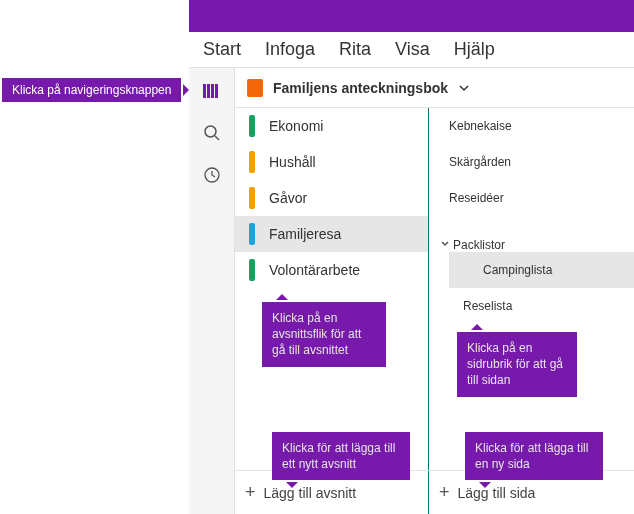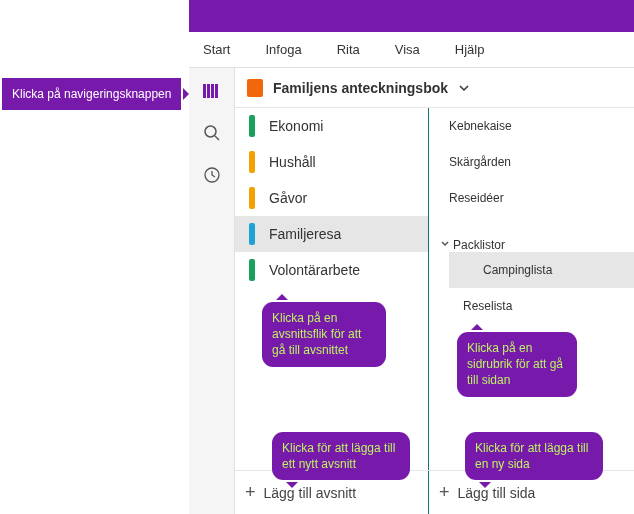--- a/index.html
+++ b/index.html
@@ -1,23 +1,23 @@
 <!DOCTYPE html>
 <html><head>
 <meta charset="utf-8">
 <style>
   * { margin: 0; padding: 0; box-sizing: border-box; font-family: "Segoe UI", Arial, sans-serif; }
   body { width: 634px; height: 514px; background: #fff; overflow: hidden; position: relative; }
 
   .top-purple { position: absolute; left: 189px; top: 0; width: 445px; height: 32px; background: #7719aa; }
 
-  .ribbon { position: absolute; left: 189px; top: 32px; width: 445px; height: 36px; display: flex; align-items: center; gap: 35px; padding-left: 14px; border-bottom: 1px solid #e0e0e0; font-size: 13px; color: #333; }
+  .ribbon { position: absolute; left: 189px; top: 32px; width: 445px; height: 36px; display: flex; align-items: center; gap: 24px; padding-left: 14px; border-bottom: 1px solid #e0e0e0; font-size: 18px; color: #333; }
   .ribbon span { cursor: pointer; }
 
-  .nav-tip { position: absolute; left: 2px; top: 78px; background: #7719aa; color: #fff; font-size: 12px; padding: 4px 10px; height: 32px; display: flex; align-items: center; }
+  .nav-tip { position: absolute; left: 2px; top: 78px; background: #7719aa; color: #fff; font-size: 12px; padding: 4px 10px; height: 24px; display: flex; align-items: center; }
   .nav-tip::after { content: ""; position: absolute; right: -8px; top: 50%; margin-top: -6px; border: 6px solid transparent; border-left-color: #7719aa; border-right: 0; width: 0; height: 0; }
 
   .leftbar { position: absolute; left: 189px; top: 68px; width: 46px; height: 446px; background: #f5f5f5; border-right: 1px solid #e0e0e0; display: flex; flex-direction: column; align-items: center; padding-top: 12px; gap: 20px; }
   .leftbar .icon { width: 22px; height: 22px; display: flex; align-items: center; justify-content: center; color: #555; }
 
   .nb-header { position: absolute; left: 235px; top: 68px; width: 399px; height: 40px; border-bottom: 1px solid #e5e5e5; display: flex; align-items: center; padding-left: 12px; gap: 10px; font-size: 14px; font-weight: 600; color: #333; }
   .nb-square { width: 16px; height: 18px; background: #f2670a; border-radius: 2px; }
 
   .sections { position: absolute; left: 235px; top: 108px; width: 194px; height: 406px; border-right: 1px solid #0f766e; }
   .section-item { height: 36px; display: flex; align-items: center; padding-left: 14px; gap: 14px; font-size: 14px; color: #333; cursor: pointer; }
@@ -28,21 +28,21 @@
   .page-item { height: 36px; display: flex; align-items: center; padding-left: 20px; font-size: 12px; color: #333; cursor: pointer; position: relative; }
   .page-item.parent { padding-left: 8px; align-items: flex-end; }
   .page-item.child { padding-left: 34px; }
   .page-item.active { background: #e6e6e6; margin-left: 20px; }
   .chev { width: 16px; text-align: center; color: #555; font-size: 12px; }
 
   .footer-add { position: absolute; bottom: 0; height: 44px; border-top: 1px solid #e5e5e5; display: flex; align-items: center; padding-left: 10px; gap: 8px; font-size: 14px; color: #444; cursor: pointer; }
   .footer-sections { left: 235px; width: 194px; }
   .footer-pages { left: 429px; width: 205px; }
 
-  .tooltip { position: absolute; background: #7719aa; color: #bef264; font-size: 12px; padding: 8px 10px; line-height: 1.35; border-radius: 11px; }
+  .tooltip { position: absolute; background: #7719aa; color: #e5e5e5; font-size: 12px; padding: 8px 10px; line-height: 1.35; }
   .tooltip.up::before { content: ""; position: absolute; top: -8px; left: 14px; border: 6px solid transparent; border-bottom-color: #7719aa; border-top: 0; }
   .tooltip.down::before { content: ""; position: absolute; bottom: -8px; left: 14px; border: 6px solid transparent; border-top-color: #7719aa; border-bottom: 0; }
 
   .plus { font-size: 18px; font-weight: 300; color: #555; }
 </style>
 </head>
 <body>
 
 <div class="top-purple"></div>
 

